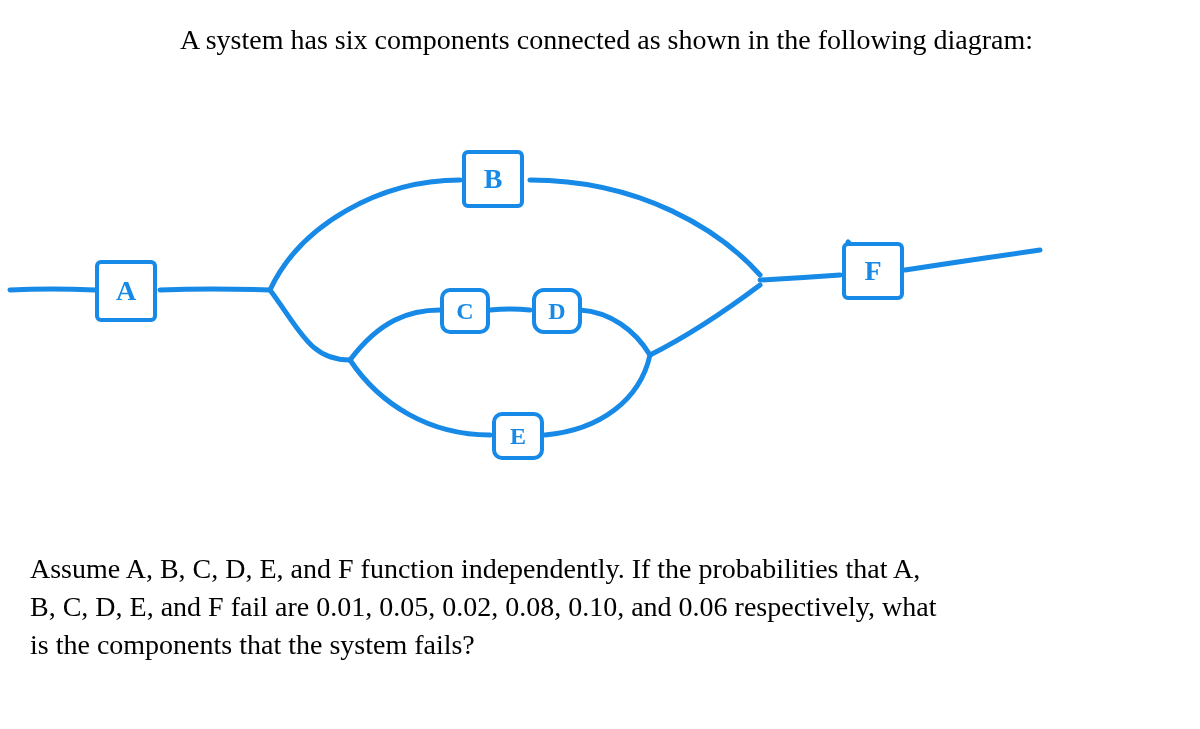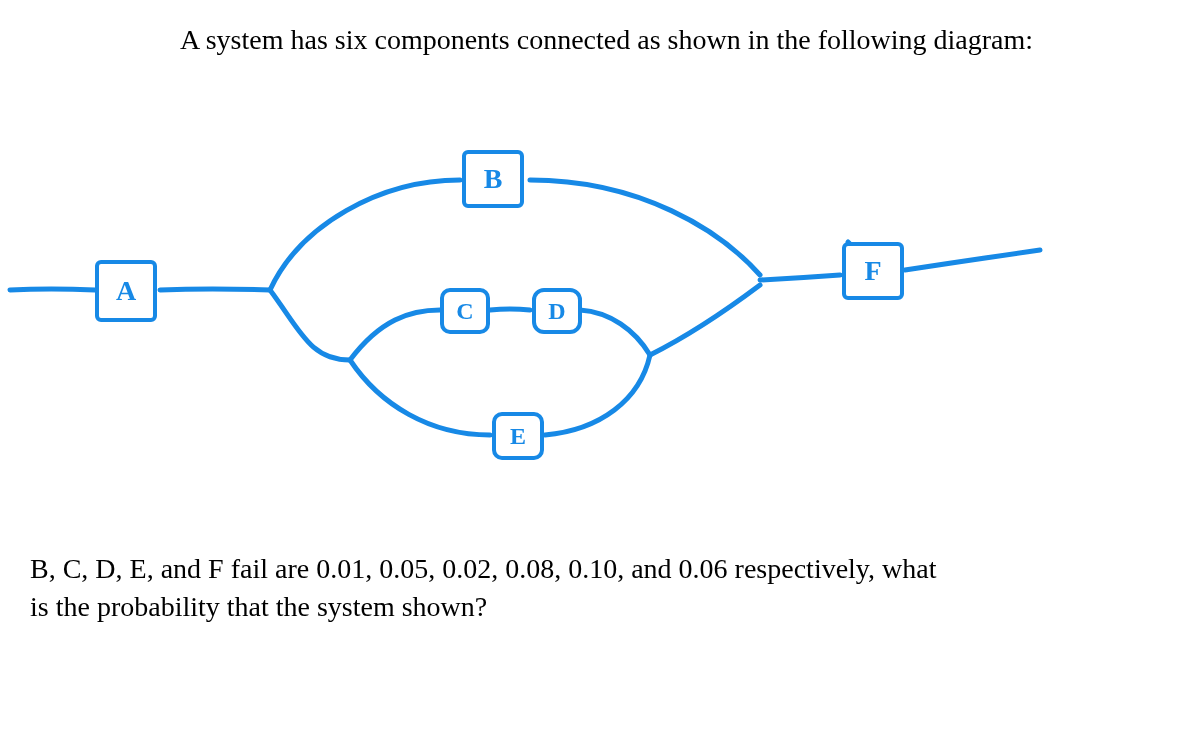--- a/index.html
+++ b/index.html
@@ -136,17 +136,18 @@
       <span>E</span>
     </div>
 
     <div class="node" style="left:842px; top:112px; width:62px; height:58px;">
       <span>F</span>
     </div>
 
   </div>
 
   <div class="question">
+    <div>Assume A, B, C, D, E, and F function independently.  If the probabilities that A,</div>
     <div>B, C, D, E, and F fail are 0.01, 0.05, 0.02, 0.08, 0.10, and 0.06 respectively, what</div>
-    <div>is the probability that the system shown?</div>
+    <div>is the components that the system fails?</div>
   </div>
 
 </div>
 
 </body></html>

